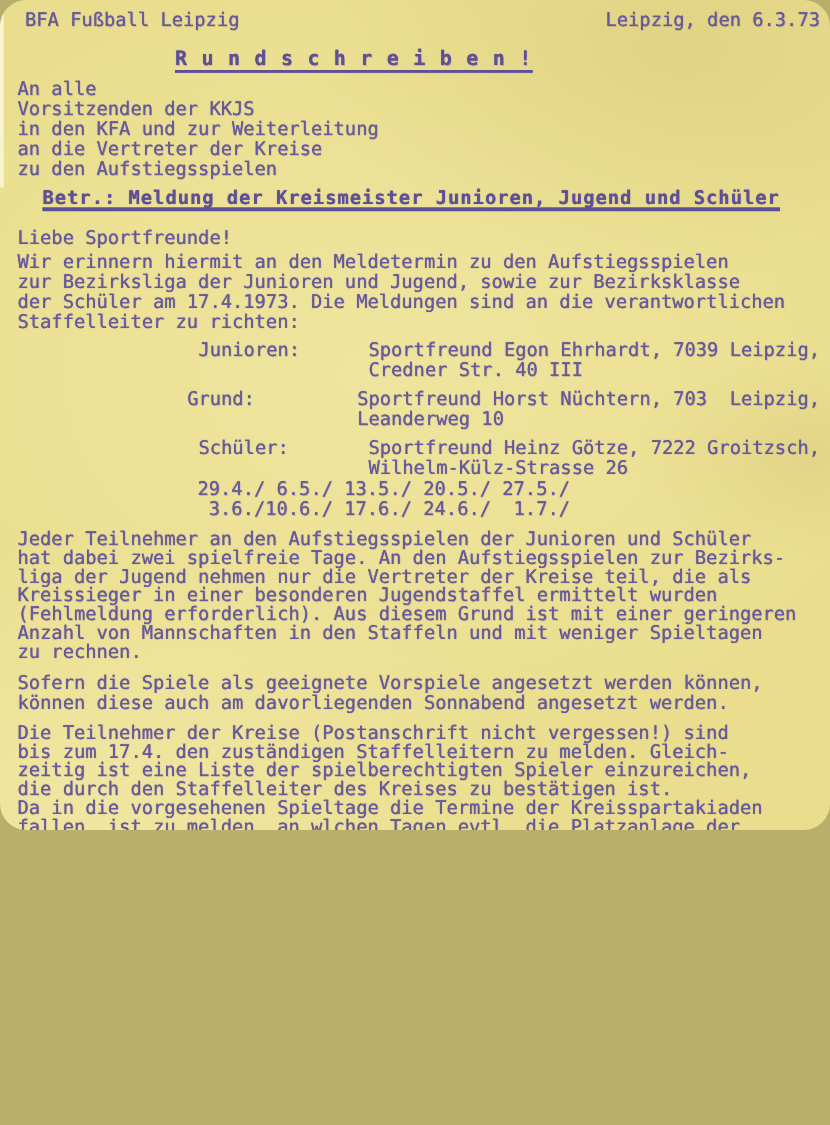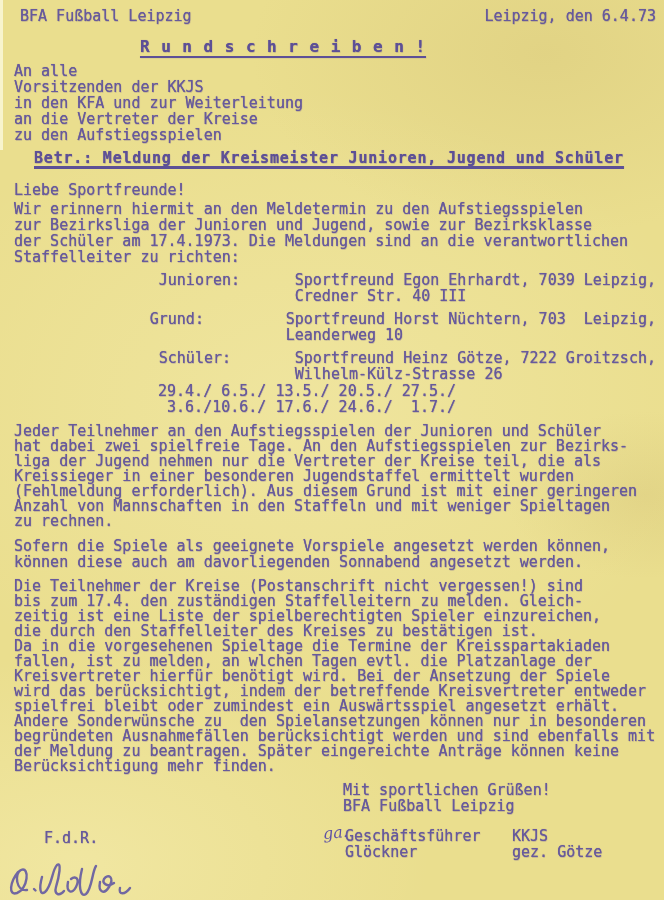--- a/index.html
+++ b/index.html
@@ -3,34 +3,35 @@
 <meta charset="utf-8">
 <style>
   html,body{margin:0;padding:0;}
   body{
     width:664px;height:900px;
     font-family:"DejaVu Sans Mono","Liberation Mono",monospace;
     background:#b9ae6a;
   }
   .page{
     position:relative;
-    width:664px;height:900px;
+    width:664px;height:664px;
     box-sizing:border-box;
     padding:8px 8px 0 14px;
     overflow:hidden;
     color:#675a9c;
     font-size:15px;
     line-height:16px;
     background:
       radial-gradient(ellipse 420px 260px at 82% 6%, rgba(205,186,110,.30), transparent 70%),
       radial-gradient(ellipse 500px 300px at 12% 96%, rgba(250,243,190,.40), transparent 70%),
       radial-gradient(ellipse 560px 420px at 45% 45%, rgba(252,246,200,.28), transparent 75%),
       radial-gradient(ellipse 200px 120px at 97% 55%, rgba(200,180,105,.25), transparent 70%),
       #eade8e;
     text-shadow:0 0 .7px rgba(88,72,150,.85), .5px .5px 0 rgba(88,72,150,.18);
+    border-radius:21px;
   }
   .page::before{ 
     content:"";position:absolute;left:0;top:0;width:3px;height:150px;
     background:rgba(255,255,240,.65);pointer-events:none;
   }
   .pre{white-space:pre;}
   .hdr{display:flex;justify-content:space-between;padding-left:6px;}
   .title-wrap{text-align:center;margin:15px 104px 0 0;}
   .title{
     display:inline-block;font-weight:bold;font-size:16px;letter-spacing:.06em;
@@ -65,21 +66,21 @@
   }
   .signature{position:absolute;left:-6px;top:18px;}
 </style>
 </head>
 <body>
 
 <div class="page">
 
   <div class="hdr">
     <span>BFA Fußball Leipzig</span>
-    <span>Leipzig, den 6.4.73</span>
+    <span>Leipzig, den 6.3.73</span>
   </div>
 
   <div class="title-wrap">
     <span class="title">R u n d s c h r e i b e n !</span>
   </div>
 
   <div class="recipients pre">An alle
 Vorsitzenden der KKJS
 in den KFA und zur Weiterleitung
 an die Vertreter der Kreise

